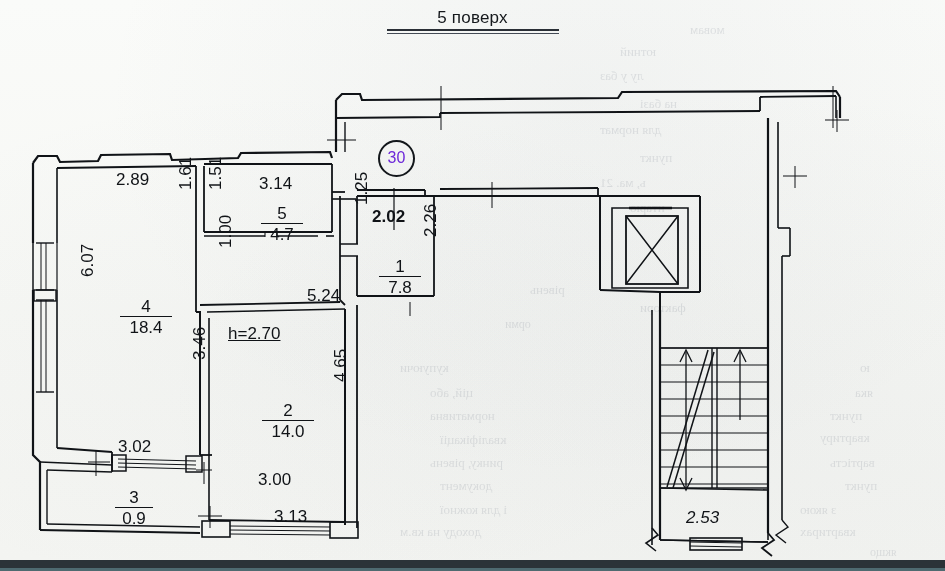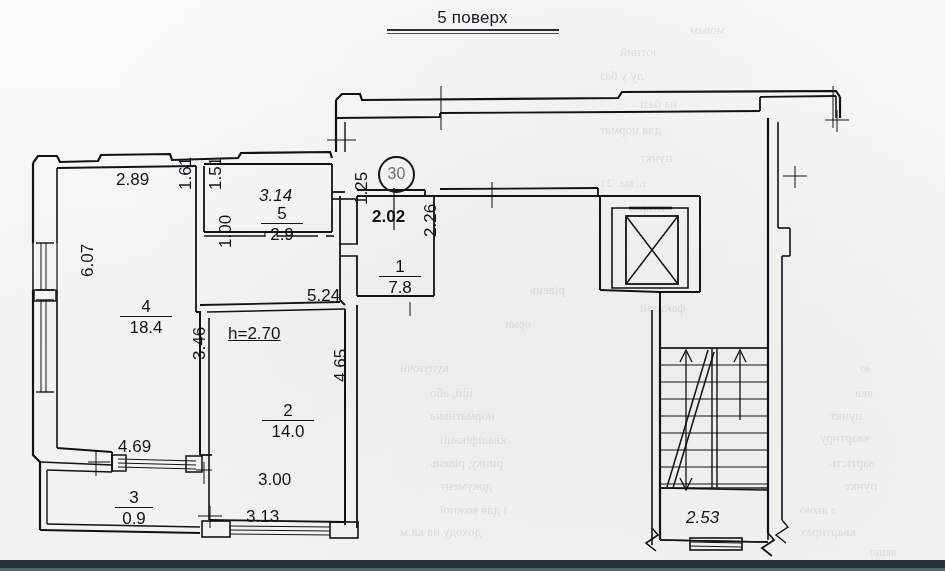--- a/index.html
+++ b/index.html
@@ -117,26 +117,26 @@
     margin: 0 auto;
   }
   .room-box .area {
     font-size: 17px;
     line-height: 19px;
     padding-top: 1px;
   }
   #apt-badge {
     position: absolute;
     left: 378px;
-    top: 156px;
+    top: 140px;
     width: 33px;
     height: 33px;
     border: 2px solid #13171b;
     border-radius: 50%;
-    color: #737373;
+    color: #6d28d9;
     font-size: 16px;
     line-height: 31px;
     text-align: center;
     background: transparent;
   }
 </style>
 </head>
 <body>
 
 <div id="page">
@@ -382,32 +382,32 @@
         <div class="area">0.9</div>
       </div>
       <div class="room-box" style="left: 113px; top: 298px; width: 66px;">
         <div class="num">4</div>
         <div class="rule" style="width: 52px;"></div>
         <div class="area">18.4</div>
       </div>
       <div class="room-box" style="left: 254px; top: 205px; width: 56px;">
         <div class="num">5</div>
         <div class="rule" style="width: 42px;"></div>
-        <div class="area">2.9</div>
+        <div class="area">4.7</div>
       </div>
     </div>
 
   <div id="dim-labels">
       <div class="lbl dim" style="left: 116px; top: 170px;">2.89</div>
-      <div class="lbl dim" style="left: 259px; top: 186px; font-style: italic;">3.14</div>
+      <div class="lbl dim" style="left: 259px; top: 174px;">3.14</div>
       <div class="lbl dim" style="left: 372px; top: 207px; font-weight: bold;">2.02</div>
       <div class="lbl dim" style="left: 307px; top: 286px; text-decoration: underline;">5.24</div>
       <div class="lbl dim" style="left: 258px; top: 470px;">3.00</div>
-      <div class="lbl dim" style="left: 246px; top: 507px;">3.13</div>
-      <div class="lbl dim" style="left: 118px; top: 437px;">4.69</div>
+      <div class="lbl dim" style="left: 274px; top: 507px;">3.13</div>
+      <div class="lbl dim" style="left: 118px; top: 437px;">3.02</div>
       <div class="lbl dim" style="left: 686px; top: 508px; font-style: italic;">2.53</div>
       <div class="lbl dim dim-v" style="left: 176px; top: 190px;">1.61</div>
       <div class="lbl dim dim-v" style="left: 206px; top: 190px;">1.51</div>
       <div class="lbl dim dim-v" style="left: 216px; top: 248px;">1.00</div>
       <div class="lbl dim dim-v" style="left: 352px; top: 205px;">1.25</div>
       <div class="lbl dim dim-v" style="left: 421px; top: 237px;">2.26</div>
       <div class="lbl dim dim-v" style="left: 78px; top: 277px;">6.07</div>
       <div class="lbl dim dim-v" style="left: 190px; top: 360px;">3.46</div>
       <div class="lbl dim dim-v" style="left: 331px; top: 382px;">4.65</div>
     </div>

